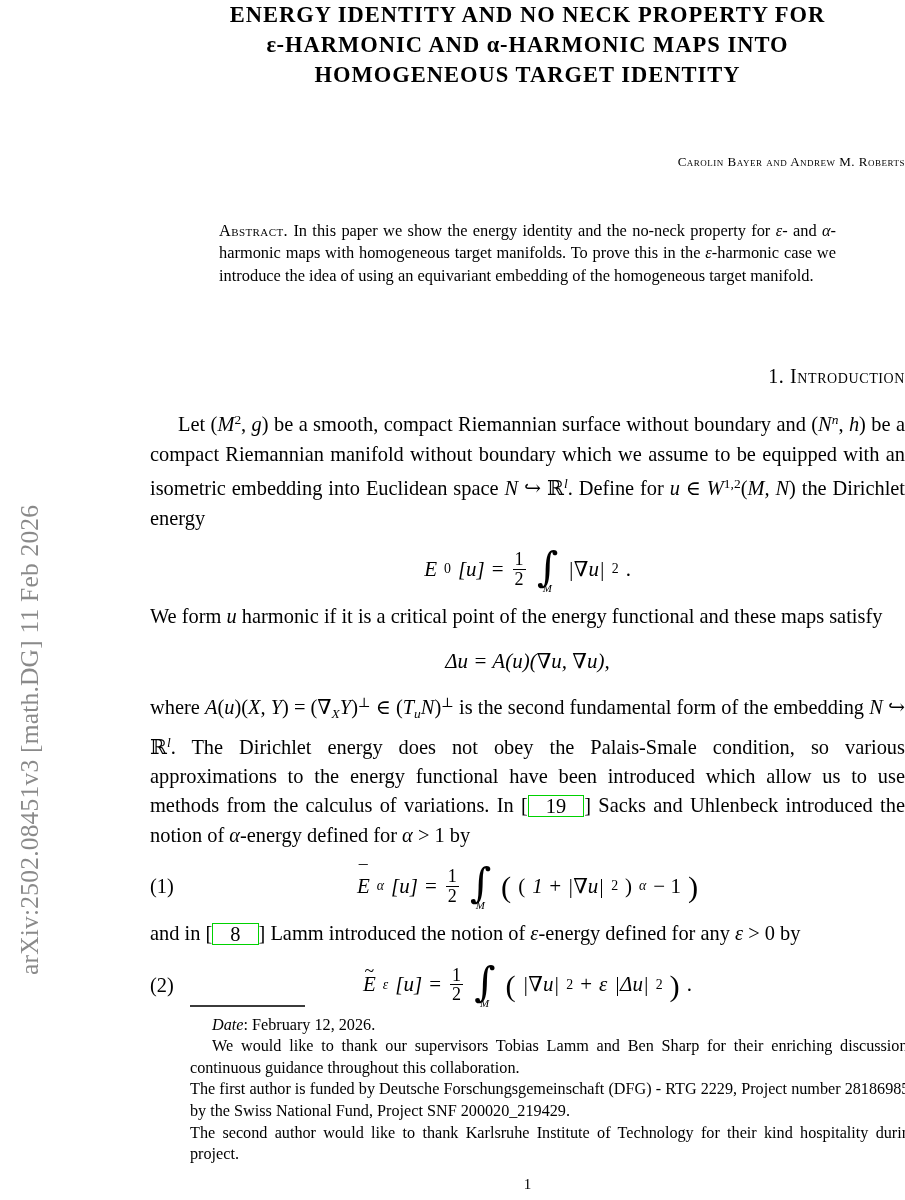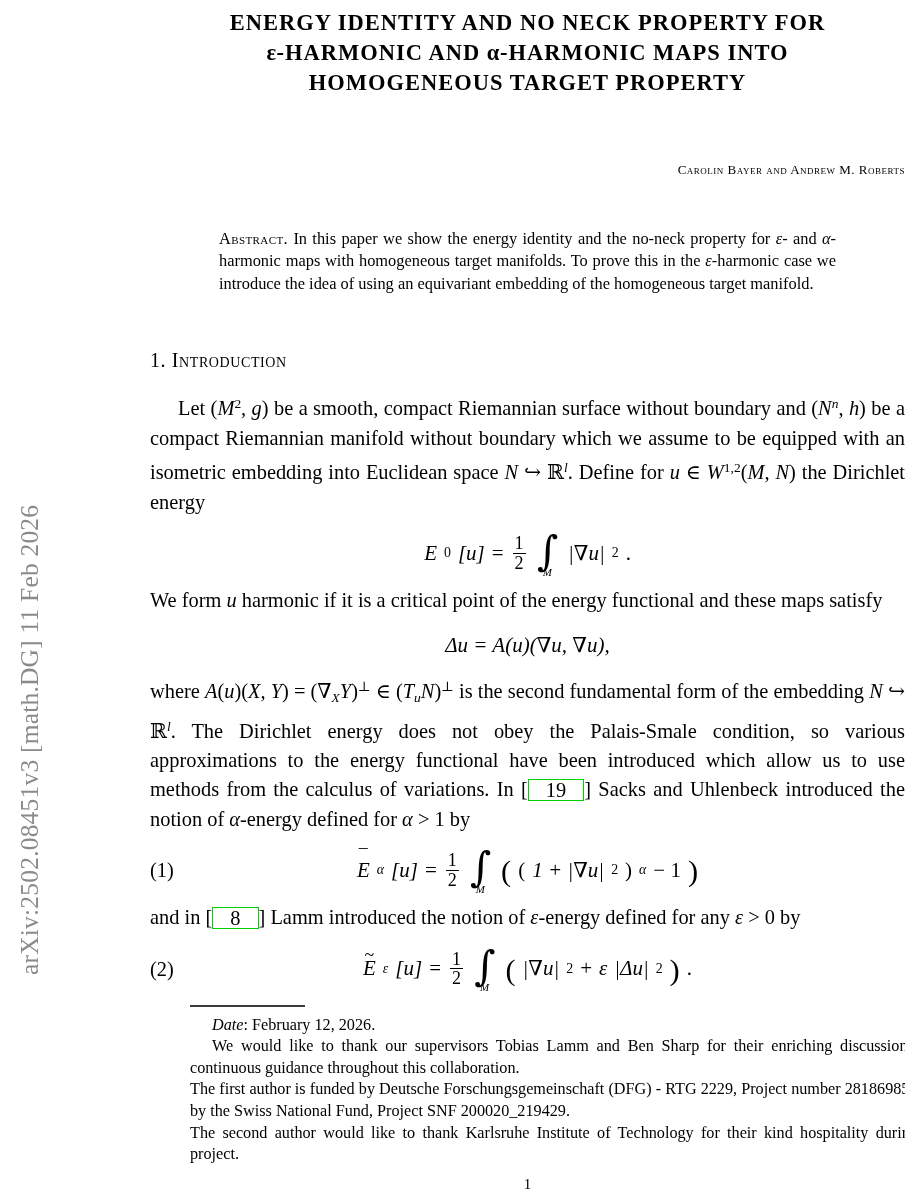--- a/index.html
+++ b/index.html
@@ -44,21 +44,21 @@
     position: absolute;
     left: 150px;
     top: 0px;
     width: 755px;
     height: 1200px;
   }
 
   
   #title-block {
     text-align: center;
-    padding-top: 8px;
+    padding-top: 0px;
   }
   .title-line {
     font-size: 22.5px;
     font-weight: bold;
     letter-spacing: 1.0px;
     line-height: 30px;
     white-space: nowrap;
   }
   .title-line .gk {
     font-style: normal;
@@ -83,22 +83,22 @@
     text-align: justify;
     text-justify: inter-word;
   }
   #abstract-heading {
     font-variant: small-caps;
     letter-spacing: 0.4px;
   }
 
   
   #section-heading {
-    text-align: left;
-    margin-top: 54px;
+    text-align: right;
+    margin-top: 78px;
     font-size: 20px;
     font-variant: small-caps;
     letter-spacing: 0.6px;
   }
 
   
   .body-par {
     font-size: 20.4px;
     line-height: 29.2px;
     text-align: justify;
@@ -244,21 +244,21 @@
 
 <div id="arxiv-stamp">
   <div class="stamp-text">arXiv:2502.08451v3  [math.DG]  11 Feb 2026</div>
 </div>
 
 <div id="page-column">
 
   <div id="title-block">
     <div class="title-line">ENERGY IDENTITY AND NO NECK PROPERTY FOR</div>
     <div class="title-line"><span class="gk">ε</span><span>-HARMONIC AND </span><span class="gk">α</span><span>-HARMONIC MAPS INTO</span></div>
-    <div class="title-line">HOMOGENEOUS TARGET PROPERTY</div>
+    <div class="title-line">HOMOGENEOUS TARGET IDENTITY</div>
   </div>
 
   <div id="author-line">Carolin Bayer and Andrew M. Roberts</div>
 
   <div id="abstract-block">
     <span id="abstract-heading">Abstract.</span><span> In this paper we show the energy identity and the no-neck property for </span><span class="mi">ε</span><span>- and </span><span class="mi">α</span><span>-harmonic maps with homogeneous target manifolds. To prove this in the </span><span class="mi">ε</span><span>-harmonic case we introduce the idea of using an equivariant embedding of the homogeneous target manifold.</span>
   </div>
 
   <div id="section-heading">1.  Introduction</div>
 

